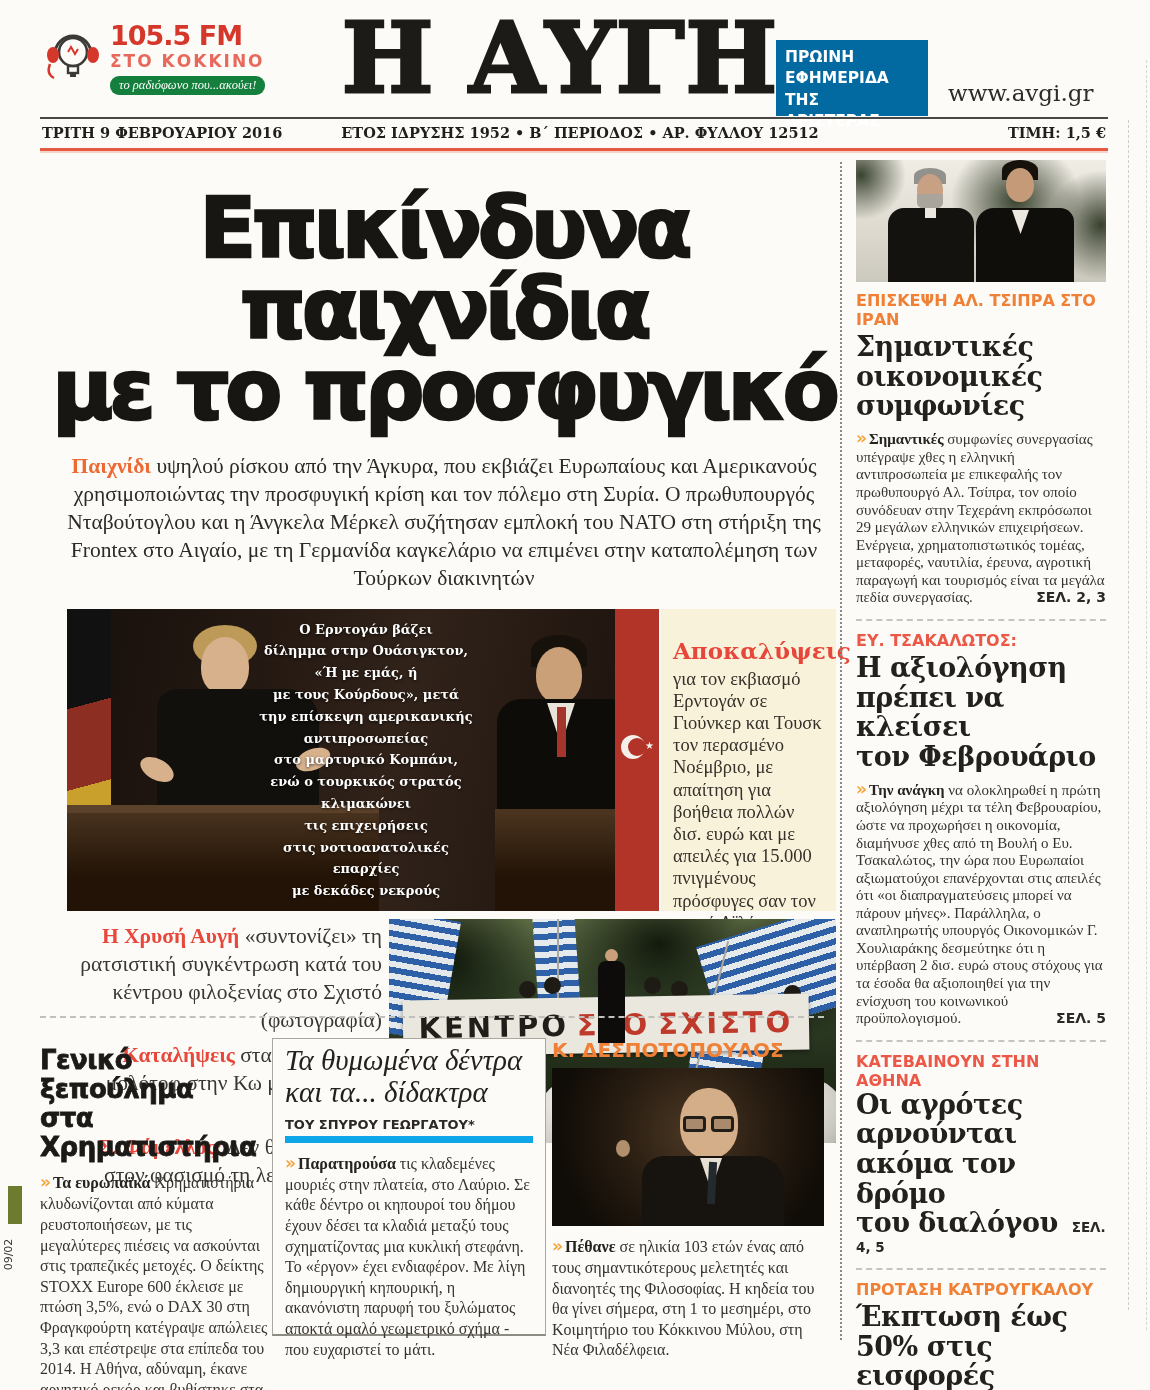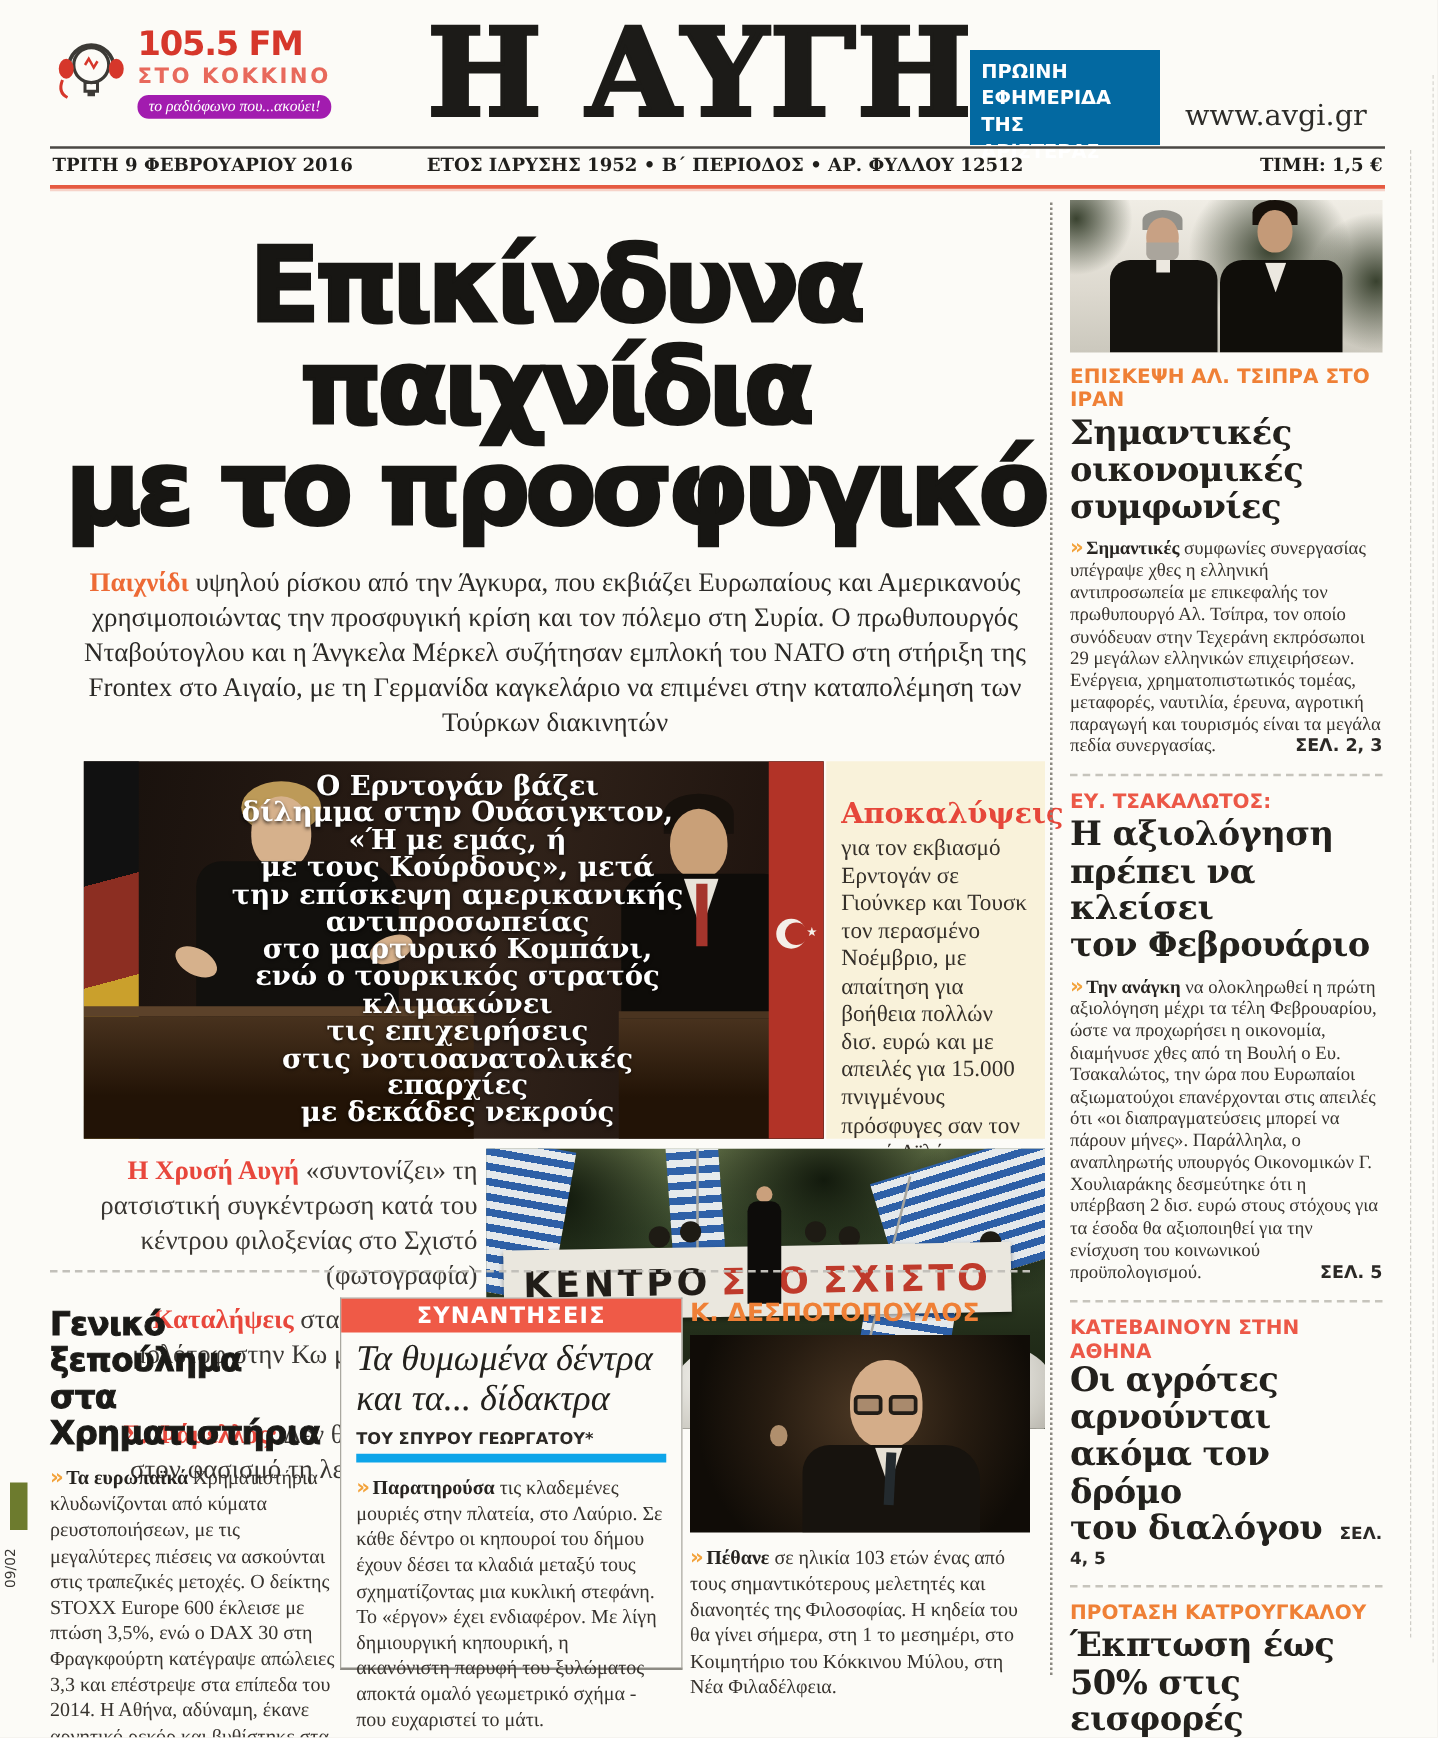--- a/index.html
+++ b/index.html
@@ -5,21 +5,21 @@
   * { margin:0; padding:0; box-sizing:border-box; }
   body { background:#e9e8e4; font-family:"Liberation Serif", serif; }
   .page { position:relative; width:1150px; height:1390px; background:#fcfbf7; margin:0 auto; overflow:hidden; }
 
   
   .radio-logo { position:absolute; left:42px; top:22px; width:268px; }
   .radio-row { display:flex; align-items:flex-start; }
   .radio-text { margin-left:6px; }
   .radio-freq { font-family:"DejaVu Sans", sans-serif; font-weight:bold; font-size:27px; color:#d6372b; letter-spacing:-1px; line-height:1; }
   .radio-name { font-family:"DejaVu Sans", sans-serif; font-weight:bold; font-size:17px; color:#e8695c; letter-spacing:2px; margin-top:2px; }
-  .radio-slogan { display:inline-block; margin-top:5px; background:#a21caf; color:#fff; font-style:italic; font-size:12.5px; padding:2px 9px; border-radius:9px; font-family:"Liberation Serif", serif; }
+  .radio-slogan { display:inline-block; margin-top:5px; background:#15803d; color:#fff; font-style:italic; font-size:12.5px; padding:2px 9px; border-radius:9px; font-family:"Liberation Serif", serif; }
 
   .masthead-title { position:absolute; left:338px; top:6px; width:444px; text-align:center;
     font-family:"DejaVu Serif", serif; font-weight:bold; font-size:97px; line-height:104px;
     color:#1c1b18; -webkit-text-stroke:3px #1c1b18; letter-spacing:1px; }
   .tagline-box { position:absolute; left:776px; top:40px; width:152px; height:76px; background:#0369a1;
     color:#fff; font-family:"DejaVu Sans", sans-serif; font-weight:bold; font-size:15.5px; line-height:1.38;
     padding:7px 9px; white-space:pre-line; }
   .website { position:absolute; left:948px; top:80px; width:160px; font-family:"DejaVu Serif", serif; font-size:23px; color:#2d2c29; }
 
   .header-rule { position:absolute; left:40px; top:117px; width:1068px; height:2px; background:#4a4844; }
@@ -53,21 +53,21 @@
   .dav-hair { position:absolute; left:464px; top:26px; width:56px; height:32px; background:#17110c; border-radius:50% 50% 0 0; }
   .dav-head { position:absolute; left:469px; top:38px; width:46px; height:56px; background:#c9a078; border-radius:50% 50% 46% 46%; }
   .dav-body { position:absolute; left:430px; top:90px; width:132px; height:152px; background:#0e0c09; border-radius:24px 18px 0 0; }
   .dav-shirt { position:absolute; left:480px; top:94px; width:28px; height:42px; background:#e8e4da; clip-path:polygon(0 0,100% 0,50% 100%); }
   .dav-tie { position:absolute; left:490px; top:98px; width:9px; height:50px; background:#a5352c; }
   .tr-flag { position:absolute; left:548px; top:0; width:44px; height:100%; background:#b23327; }
   .tr-cres-o { position:absolute; left:554px; top:126px; width:24px; height:24px; background:#f4efe8; border-radius:50%; }
   .tr-cres-i { position:absolute; left:561px; top:129px; width:18px; height:18px; background:#b23327; border-radius:50%; }
   .tr-star { position:absolute; left:578px; top:131px; color:#f4efe8; font-size:10px; }
   .photo-overlay { position:absolute; left:66px; top:10px; width:466px; text-align:center; color:#fff;
-    font-family:"DejaVu Serif", serif; font-weight:bold; font-size:22px; line-height:21.8px; white-space:pre-line;
+    font-family:"DejaVu Serif", serif; font-weight:bold; font-size:13px; line-height:21.8px; white-space:pre-line;
     text-shadow:0 1px 3px rgba(0,0,0,.7); }
 
   .reveal-box { position:absolute; left:609px; top:0; width:175px; height:302px; background:#f9f2da; padding:28px 12px; }
   .reveal-title { font-family:"DejaVu Serif", serif; font-weight:bold; font-size:23px; color:#e6473a; margin-bottom:4px; }
   .reveal-text { font-family:"Liberation Serif", serif; font-size:18.5px; line-height:1.2; color:#35302a; }
 
   .gd-row { position:relative; margin-top:8px; height:228px; }
   .gd-text { position:absolute; left:8px; top:4px; width:322px; text-align:right; font-size:21.5px; line-height:1.3; color:#3a3733; }
   .gd-text p { margin-bottom:8px; }
   .red-lead { color:#e8473c; font-weight:bold; }
@@ -287,21 +287,20 @@
   <div class="bottom-col markets">
     <div class="h-sans markets-headline">Γενικό ξεπούλημα
 στα Χρηματιστήρια</div>
     <div class="body-text">
       <span class="chev">»</span><span class="body-lead">Τα ευρωπαϊκά</span><span> Χρηματιστήρια κλυδωνίζονται από κύματα ρευστοποιήσεων, με τις μεγαλύτερες πιέσεις να ασκούνται στις τραπεζικές μετοχές. Ο δείκτης STOXX Europe 600 έκλεισε με πτώση 3,5%, ενώ ο DAX 30 στη Φραγκφούρτη κατέγραψε απώλειες 3,3 και επέστρεψε στα επίπεδα του 2014. Η Αθήνα, αδύναμη, έκανε αρνητικό ρεκόρ και βυθίστηκε στα επίπεδα του 1990, στις 464,23 μονάδες!</span>
     </div>
 
   </div>
 
   <div class="bottom-col meetings">
-    <div class="meet-banner">ΣΥΝΑΝΤΗΣΕΙΣ</div>
     <div class="meet-inner">
       <div class="meet-headline">Τα θυμωμένα δέντρα
 και τα... δίδακτρα</div>
       <div class="meet-byline">ΤΟΥ ΣΠΥΡΟΥ ΓΕΩΡΓΑΤΟΥ*</div>
       <div class="body-text">
         <span class="chev">»</span><span class="body-lead">Παρατηρούσα</span><span> τις κλαδεμένες μουριές στην πλατεία, στο Λαύριο. Σε κάθε δέντρο οι κηπουροί του δήμου έχουν δέσει τα κλαδιά μεταξύ τους σχηματίζοντας μια κυκλική στεφάνη. Το «έργον» έχει ενδιαφέρον. Με λίγη δημιουργική κηπουρική, η ακανόνιστη παρυφή του ξυλώματος αποκτά ομαλό γεωμετρικό σχήμα - που ευχαριστεί το μάτι.</span>
       </div>
 
     </div>
   </div>

